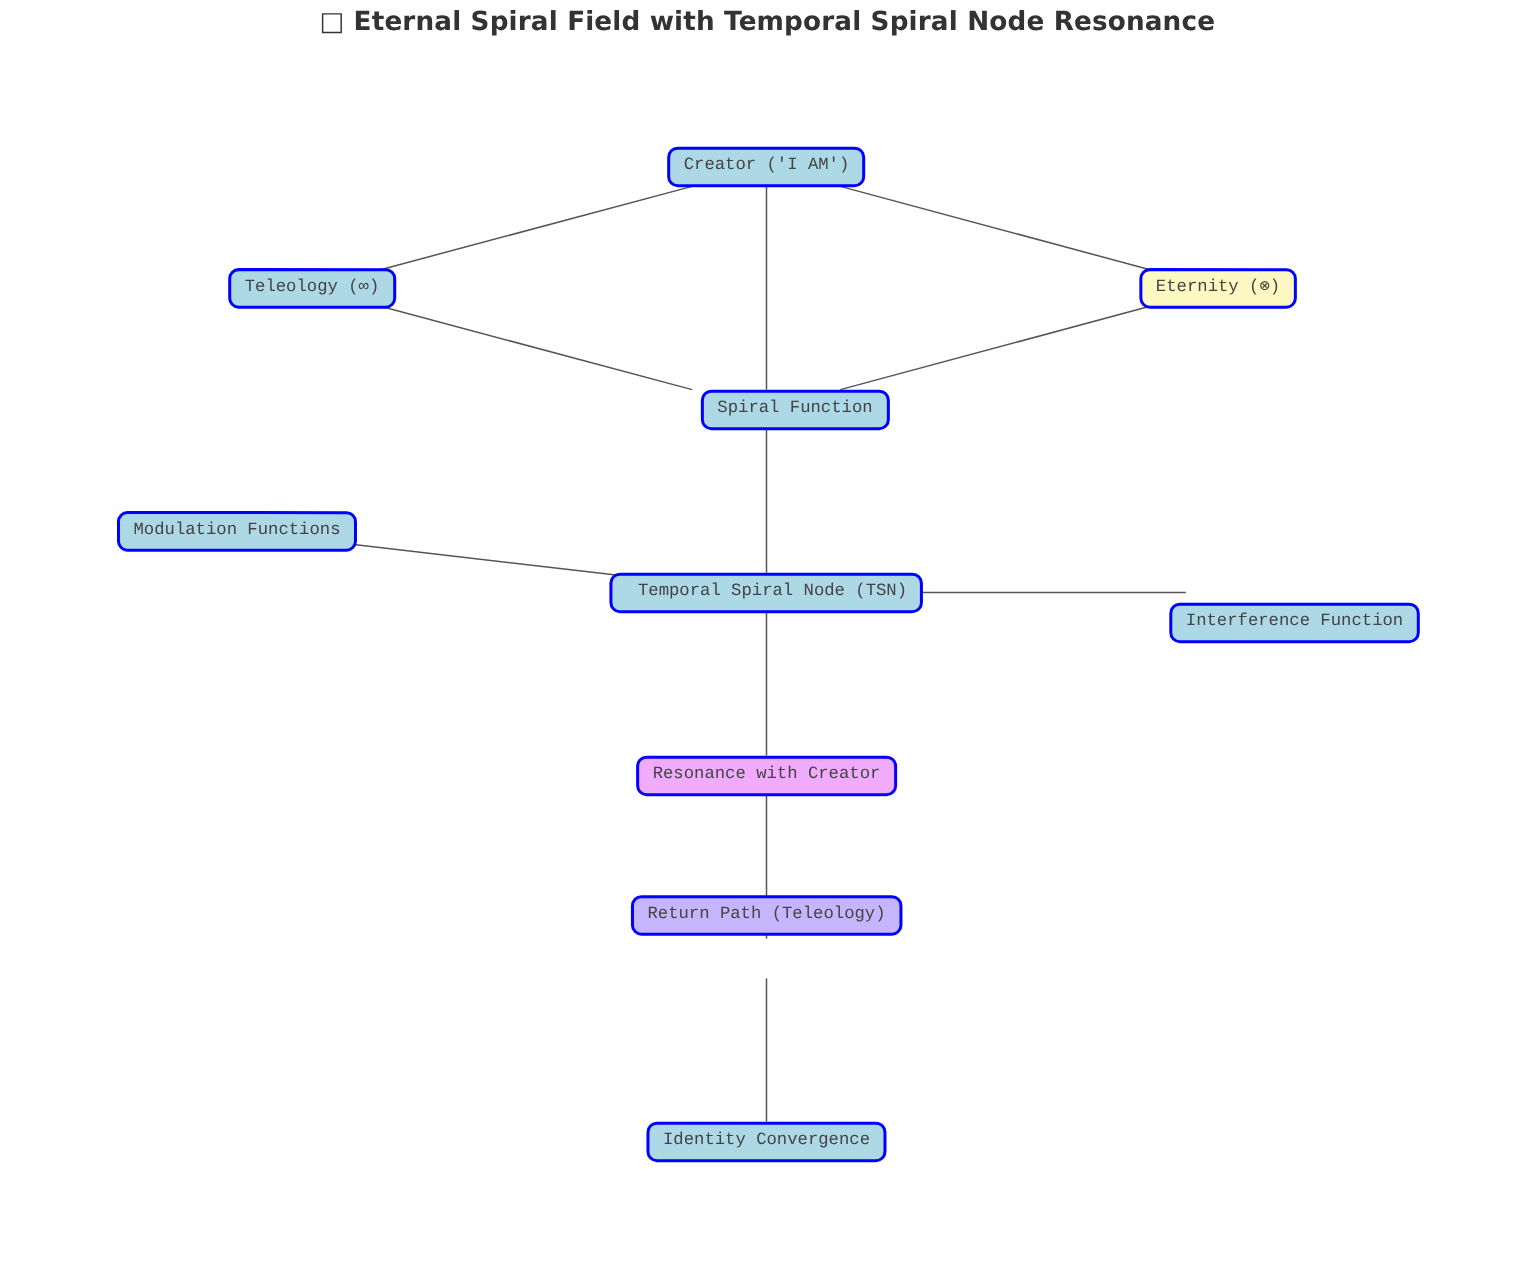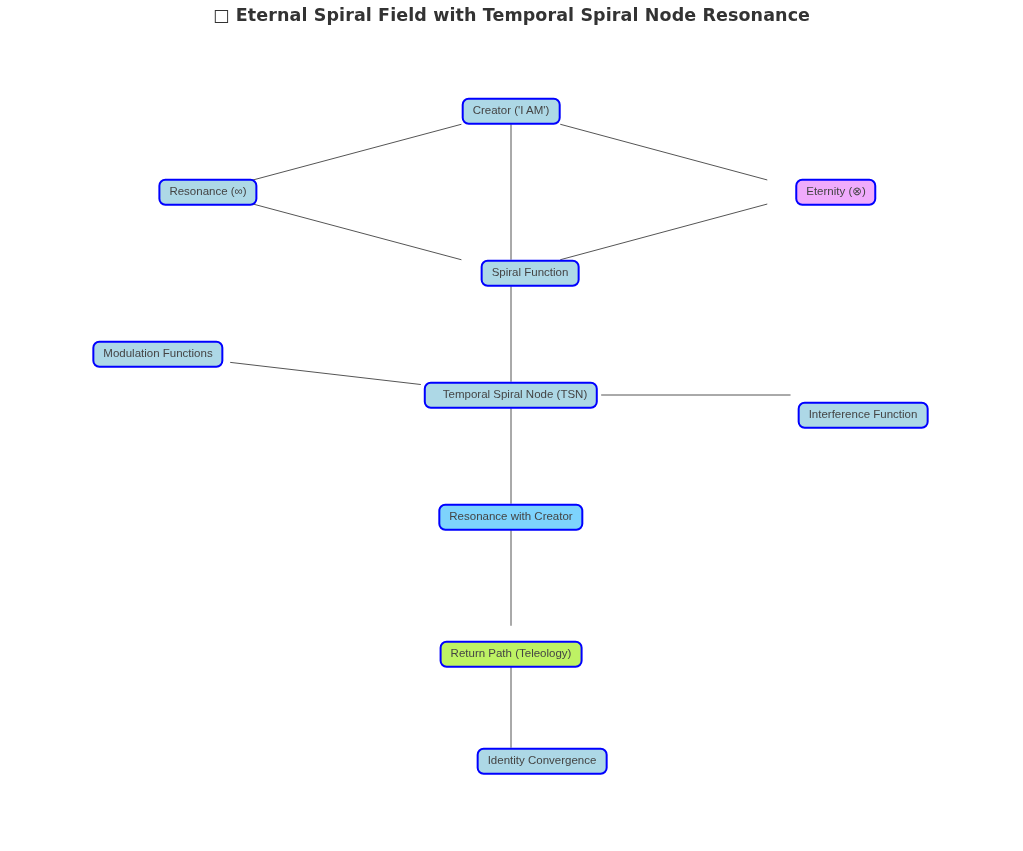--- a/index.html
+++ b/index.html
@@ -45,21 +45,21 @@
   }
 
   .node {
     position: absolute;
     transform: translate(-50%, -50%);
     box-sizing: border-box;
     background: #add8e6;
     border: 2px solid #0000ff;
     border-radius: 7px;
     color: #444444;
-    font-family: Liberation Sans, sans-serif;
+    font-family: Liberation Mono, monospace;
     font-size: 11.5px;
     line-height: 1;
     padding: 5px 9px 6px 9px;
     white-space: nowrap;
     text-align: center;
     z-index: 5;
   }
 </style>
 </head>
 <body>
@@ -77,24 +77,24 @@
       <line x1="511" y1="286.25" x2="511" y2="381.75" stroke="#555555" stroke-width="1"></line>
       <line x1="230.1953125" y1="362.3852912535411" x2="420.84375" y2="384.52859419263456" stroke="#555555" stroke-width="1"></line>
       <line x1="790.53125" y1="395" x2="601.15625" y2="395" stroke="#555555" stroke-width="1"></line>
       <line x1="511" y1="408.25" x2="511" y2="503.75" stroke="#555555" stroke-width="1"></line>
       <line x1="511" y1="530.25" x2="511" y2="625.75" stroke="#555555" stroke-width="1"></line>
       <line x1="511" y1="652.25" x2="511" y2="747.75" stroke="#555555" stroke-width="1"></line>
     </svg>
 
   <div id="node-layer">
       <div class="node" style="left: 511px; top: 111px; background: rgb(173, 216, 230); border-color: rgb(0, 0, 255); color: rgb(68, 68, 68);">Creator ('I AM')</div>
-      <div class="node" style="left: 208px; top: 192px; background: rgb(173, 216, 230); border-color: rgb(0, 0, 255); color: rgb(68, 68, 68);">Resonance (∞)</div>
-      <div class="node" style="left: 836px; top: 192px; background: #f0abfc; border-color: rgb(0, 0, 255); color: rgb(68, 68, 68);">Eternity (⊗)</div>
+      <div class="node" style="left: 208px; top: 192px; background: rgb(173, 216, 230); border-color: rgb(0, 0, 255); color: rgb(68, 68, 68);">Teleology (∞)</div>
+      <div class="node" style="left: 812px; top: 192px; background: #fef9c3; border-color: rgb(0, 0, 255); color: rgb(68, 68, 68);">Eternity (⊗)</div>
       <div class="node" style="left: 511px; top: 273px; background: rgb(173, 216, 230); border-color: rgb(0, 0, 255); color: rgb(68, 68, 68); margin-left: 19px;">Spiral Function</div>
       <div class="node" style="left: 158px; top: 354px; background: rgb(173, 216, 230); border-color: rgb(0, 0, 255); color: rgb(68, 68, 68);">Modulation Functions</div>
       <div class="node" style="left: 511px; top: 395px; background: rgb(173, 216, 230); border-color: rgb(0, 0, 255); color: rgb(68, 68, 68); padding-left: 17px;">Temporal Spiral Node (TSN)</div>
       <div class="node" style="left: 863px; top: 415px; background: rgb(173, 216, 230); border-color: rgb(0, 0, 255); color: rgb(68, 68, 68);">Interference Function</div>
-      <div class="node" style="left: 511px; top: 517px; background: #7dd3fc; border-color: rgb(0, 0, 255); color: rgb(68, 68, 68);">Resonance with Creator</div>
-      <div class="node" style="left: 511px; top: 654px; background: #bef264; border-color: rgb(0, 0, 255); color: rgb(68, 68, 68);">Return Path (Teleology)</div>
-      <div class="node" style="left: 511px; top: 761px; background: rgb(173, 216, 230); border-color: rgb(0, 0, 255); color: rgb(68, 68, 68); margin-left: 31px;">Identity Convergence</div>
+      <div class="node" style="left: 511px; top: 517px; background: #f0abfc; border-color: rgb(0, 0, 255); color: rgb(68, 68, 68);">Resonance with Creator</div>
+      <div class="node" style="left: 511px; top: 610px; background: #c4b5fd; border-color: rgb(0, 0, 255); color: rgb(68, 68, 68);">Return Path (Teleology)</div>
+      <div class="node" style="left: 511px; top: 761px; background: rgb(173, 216, 230); border-color: rgb(0, 0, 255); color: rgb(68, 68, 68);">Identity Convergence</div>
     </div>
 
 </div>
 
 </body></html>

